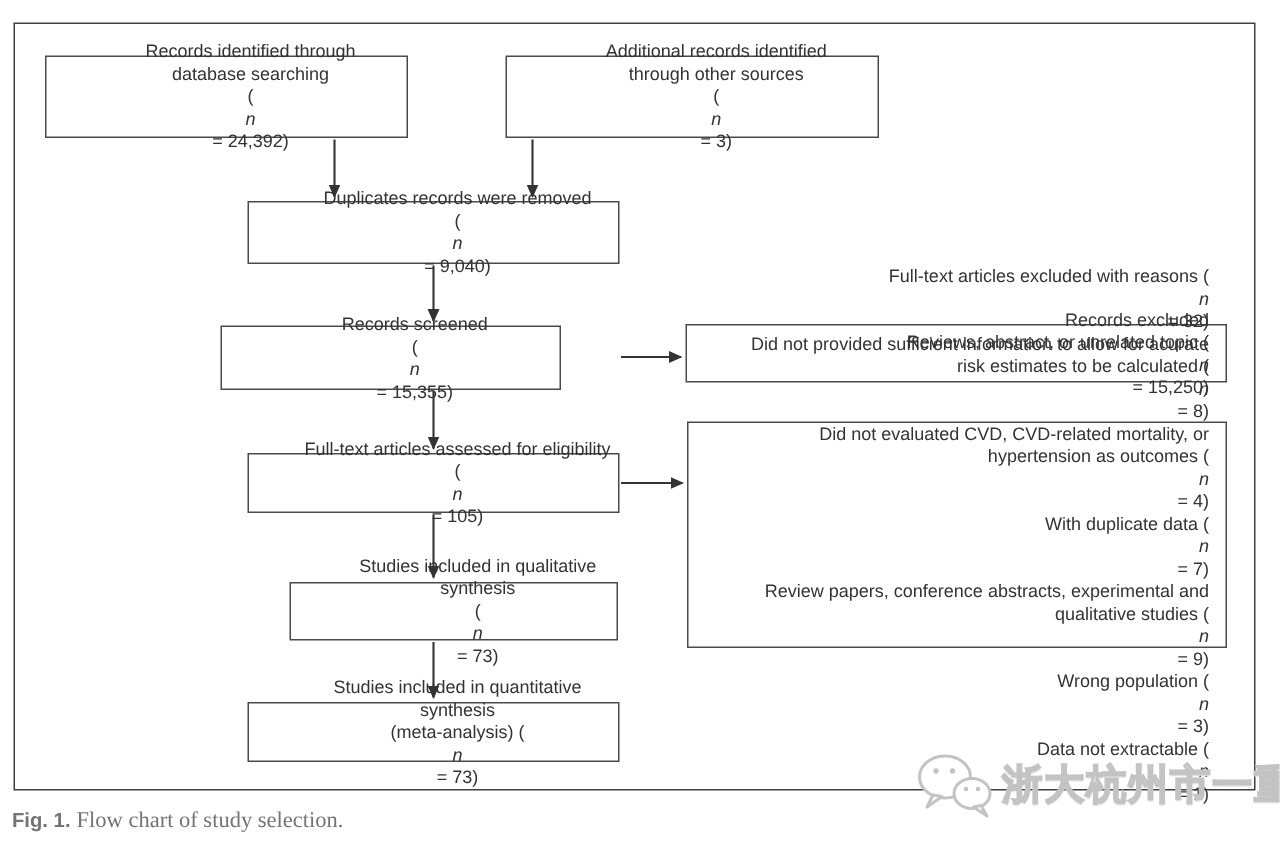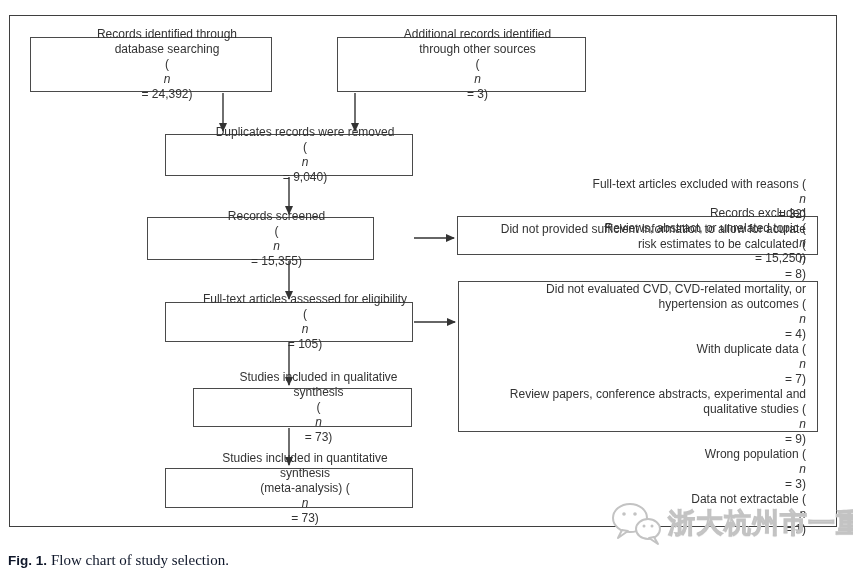--- a/index.html
+++ b/index.html
@@ -51,24 +51,24 @@
   #box-screened            { left: 147px; top: 217px; width: 227px; height: 43px; }
   #box-records-excluded    { left: 457px; top: 216px; width: 361px; height: 39px; }
   #box-fulltext            { left: 165px; top: 302px; width: 248px; height: 40px; }
   #box-fulltext-excluded   { left: 458px; top: 281px; width: 360px; height: 151px; }
   #box-qualitative         { left: 180px; top: 388px; width: 219px; height: 39px; margin-left: 13px; }
   #box-quantitative        { left: 165px; top: 468px; width: 248px; height: 40px; }
 
   
   .caption {
     position: absolute;
-    left: 8px; top: 552px;
+    left: 8px; top: 539px;
     font-family: "Liberation Serif", serif;
     font-size: 15px;
-    color: #0f172a;
+    color: #737373;
     white-space: nowrap;
   }
   .caption .fig-label {
     font-family: "Liberation Sans", sans-serif;
     font-weight: bold;
     font-size: 13.5px;
     margin-right: 4px;
   }
 
   

